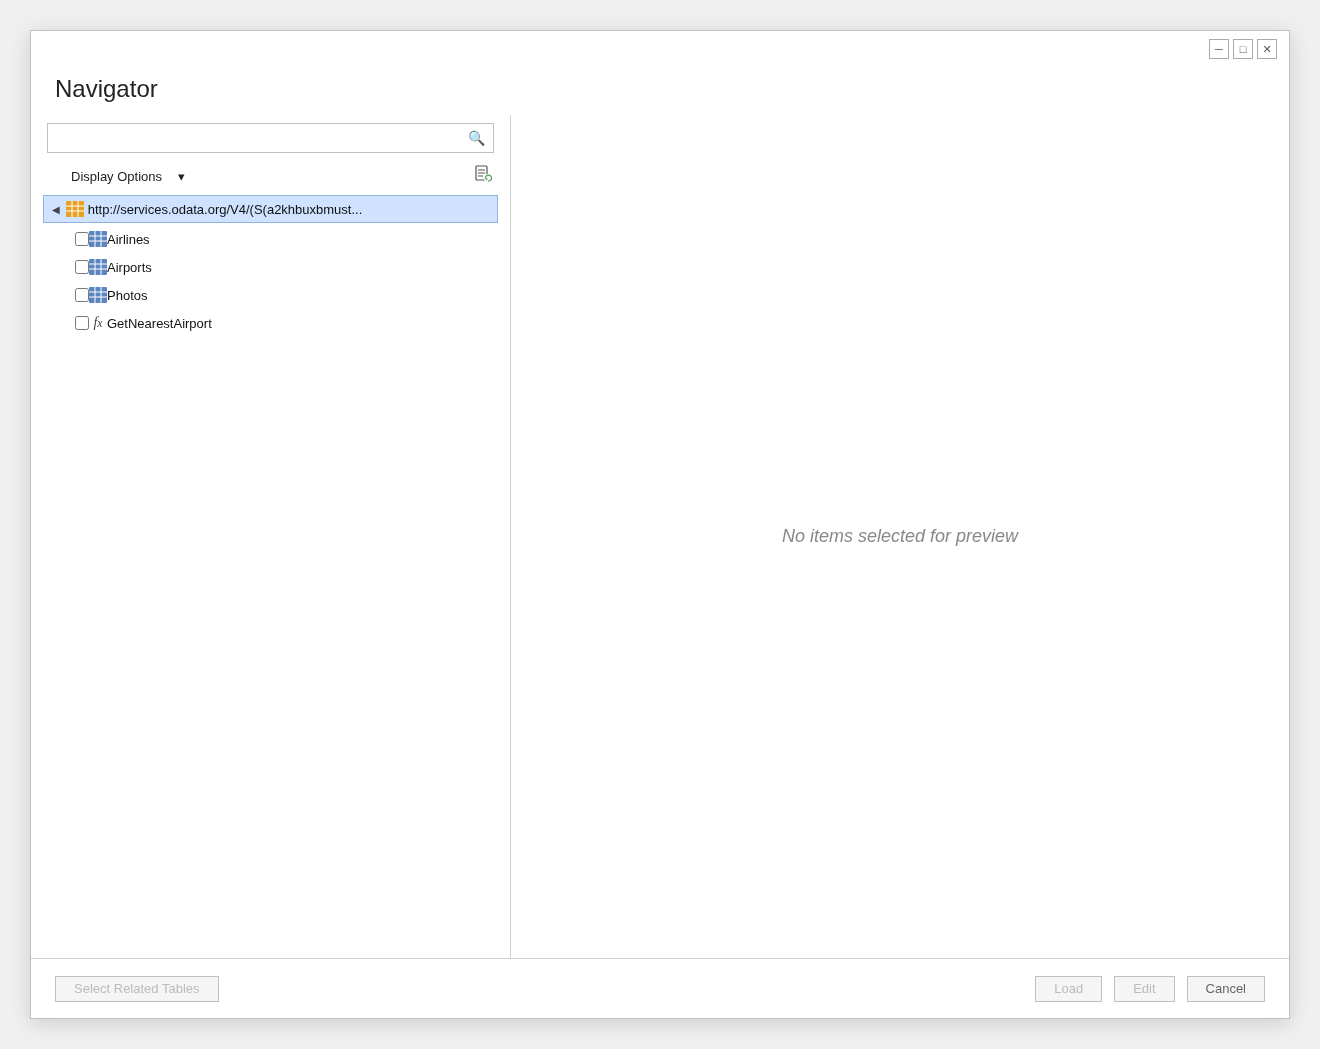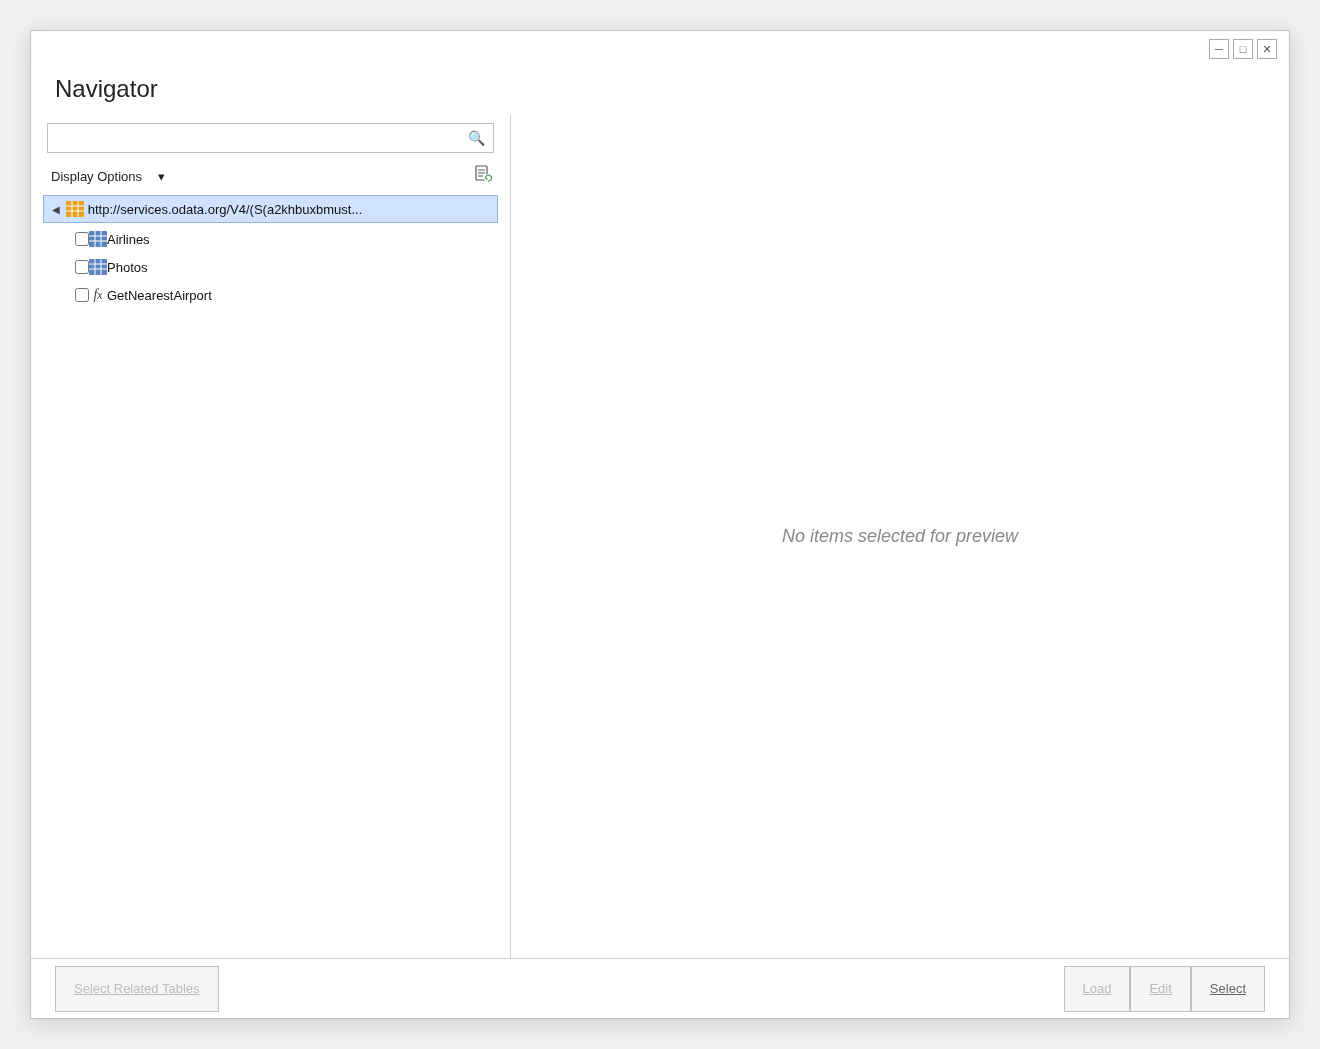--- a/index.html
+++ b/index.html
@@ -96,20 +96,21 @@
     .display-options-btn {
       display: flex;
       align-items: flex-end;
       gap: 16px;
       background: none;
       border: none;
       font-size: 13px;
       color: #222;
       cursor: pointer;
       padding: 2px 4px;
+      margin-left: 20px;
     }
     .refresh-icon-btn {
       background: none;
       border: none;
       cursor: pointer;
       color: #555;
       font-size: 16px;
       padding: 2px;
     }
     .tree-area {
@@ -197,31 +198,30 @@
       justify-content: space-between;
       padding: 0 24px;
       background: #fff;
     }
     .footer-left {
       display: flex;
       gap: 8px;
     }
     .footer-right {
       display: flex;
-      gap: 0;
+      gap: 12px;
     }
     .footer-btn {
-      height: 46px;
+      height: 26px;
       padding: 0 18px;
       border: 1px solid #c0c0c0;
       background: #f5f5f5;
       font-size: 13px;
       color: #666;
       cursor: pointer;
-      text-decoration: underline;
     }
     .footer-btn.disabled {
       color: #bbb;
       cursor: default;
       background: #f5f5f5;
     }
   </style>
 </head>
 <body>
 
@@ -287,32 +287,43 @@
           <svg class="table-icon" width="18" height="16" viewBox="0 0 18 16">
             <rect x="0" y="0" width="18" height="16" rx="1" fill="#5a85c0"></rect>
             <line x1="0" y1="5" x2="18" y2="5" stroke="white" stroke-width="1"></line>
             <line x1="0" y1="10" x2="18" y2="10" stroke="white" stroke-width="1"></line>
             <line x1="6" y1="0" x2="6" y2="16" stroke="white" stroke-width="1"></line>
             <line x1="12" y1="0" x2="12" y2="16" stroke="white" stroke-width="1"></line>
           </svg>
           <span class="item-label">Airlines</span>
         </div>
 
-
-
-
         <div class="tree-item">
           <input type="checkbox" class="item-checkbox" style="">
           <svg class="table-icon" width="18" height="16" viewBox="0 0 18 16">
             <rect x="0" y="0" width="18" height="16" rx="1" fill="#5a85c0"></rect>
             <line x1="0" y1="5" x2="18" y2="5" stroke="white" stroke-width="1"></line>
             <line x1="0" y1="10" x2="18" y2="10" stroke="white" stroke-width="1"></line>
             <line x1="6" y1="0" x2="6" y2="16" stroke="white" stroke-width="1"></line>
             <line x1="12" y1="0" x2="12" y2="16" stroke="white" stroke-width="1"></line>
           </svg>
+          <span class="item-label">Airports</span>
+        </div>
+
+
+
+        <div class="tree-item">
+          <input type="checkbox" class="item-checkbox" style="">
+          <svg class="table-icon" width="18" height="16" viewBox="0 0 18 16">
+            <rect x="0" y="0" width="18" height="16" rx="1" fill="#5a85c0"></rect>
+            <line x1="0" y1="5" x2="18" y2="5" stroke="white" stroke-width="1"></line>
+            <line x1="0" y1="10" x2="18" y2="10" stroke="white" stroke-width="1"></line>
+            <line x1="6" y1="0" x2="6" y2="16" stroke="white" stroke-width="1"></line>
+            <line x1="12" y1="0" x2="12" y2="16" stroke="white" stroke-width="1"></line>
+          </svg>
           <span class="item-label">Photos</span>
         </div>
 
         <div class="tree-item">
           <input type="checkbox" class="item-checkbox" style="">
           <span class="func-icon" style="font-family: serif; font-style: italic; font-size: 14px; color: #444; width:18px; text-align:center;">f<sub>x</sub></span>
           <span class="item-label">GetNearestAirport</span>
         </div>
       </div>
     </div>
@@ -322,16 +333,16 @@
     </div>
   </div>
 
   <div class="footer">
     <div class="footer-left">
       <button class="footer-btn disabled">Select Related Tables</button>
     </div>
     <div class="footer-right">
       <button class="footer-btn disabled">Load</button>
       <button class="footer-btn disabled">Edit</button>
-      <button class="footer-btn">Select</button>
+      <button class="footer-btn">Cancel</button>
     </div>
   </div>
 </div>
 
 </body></html>

